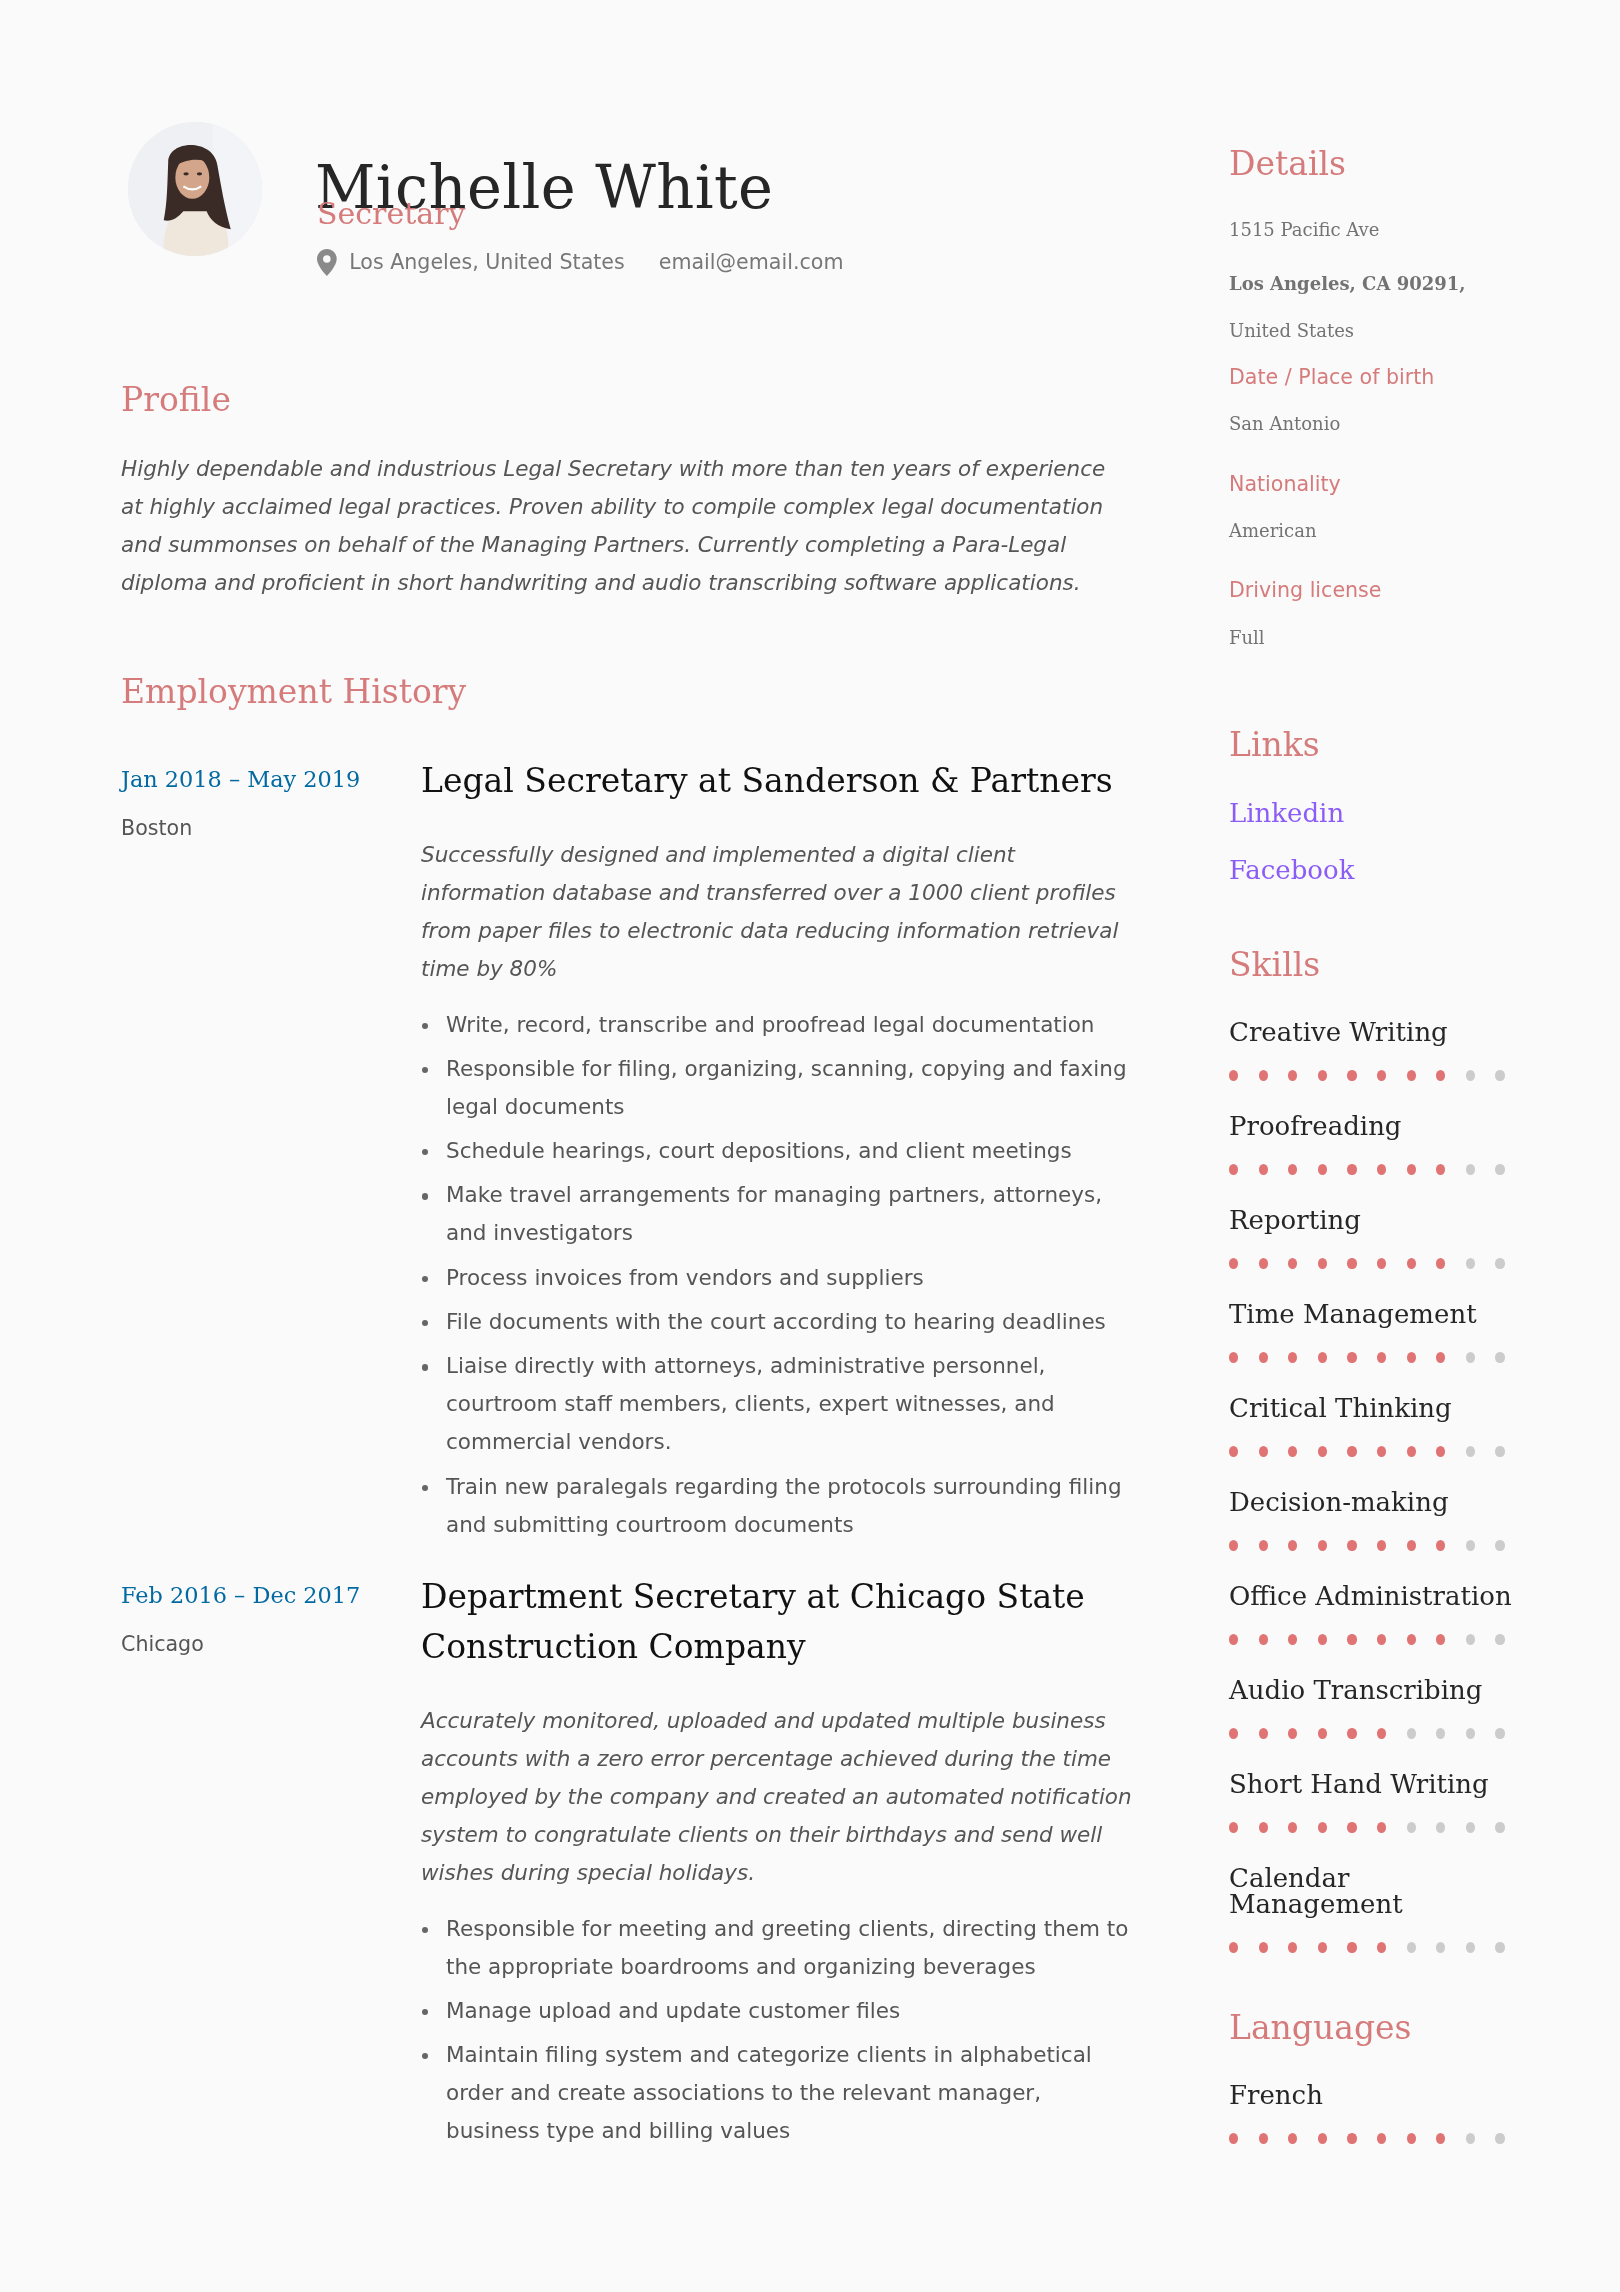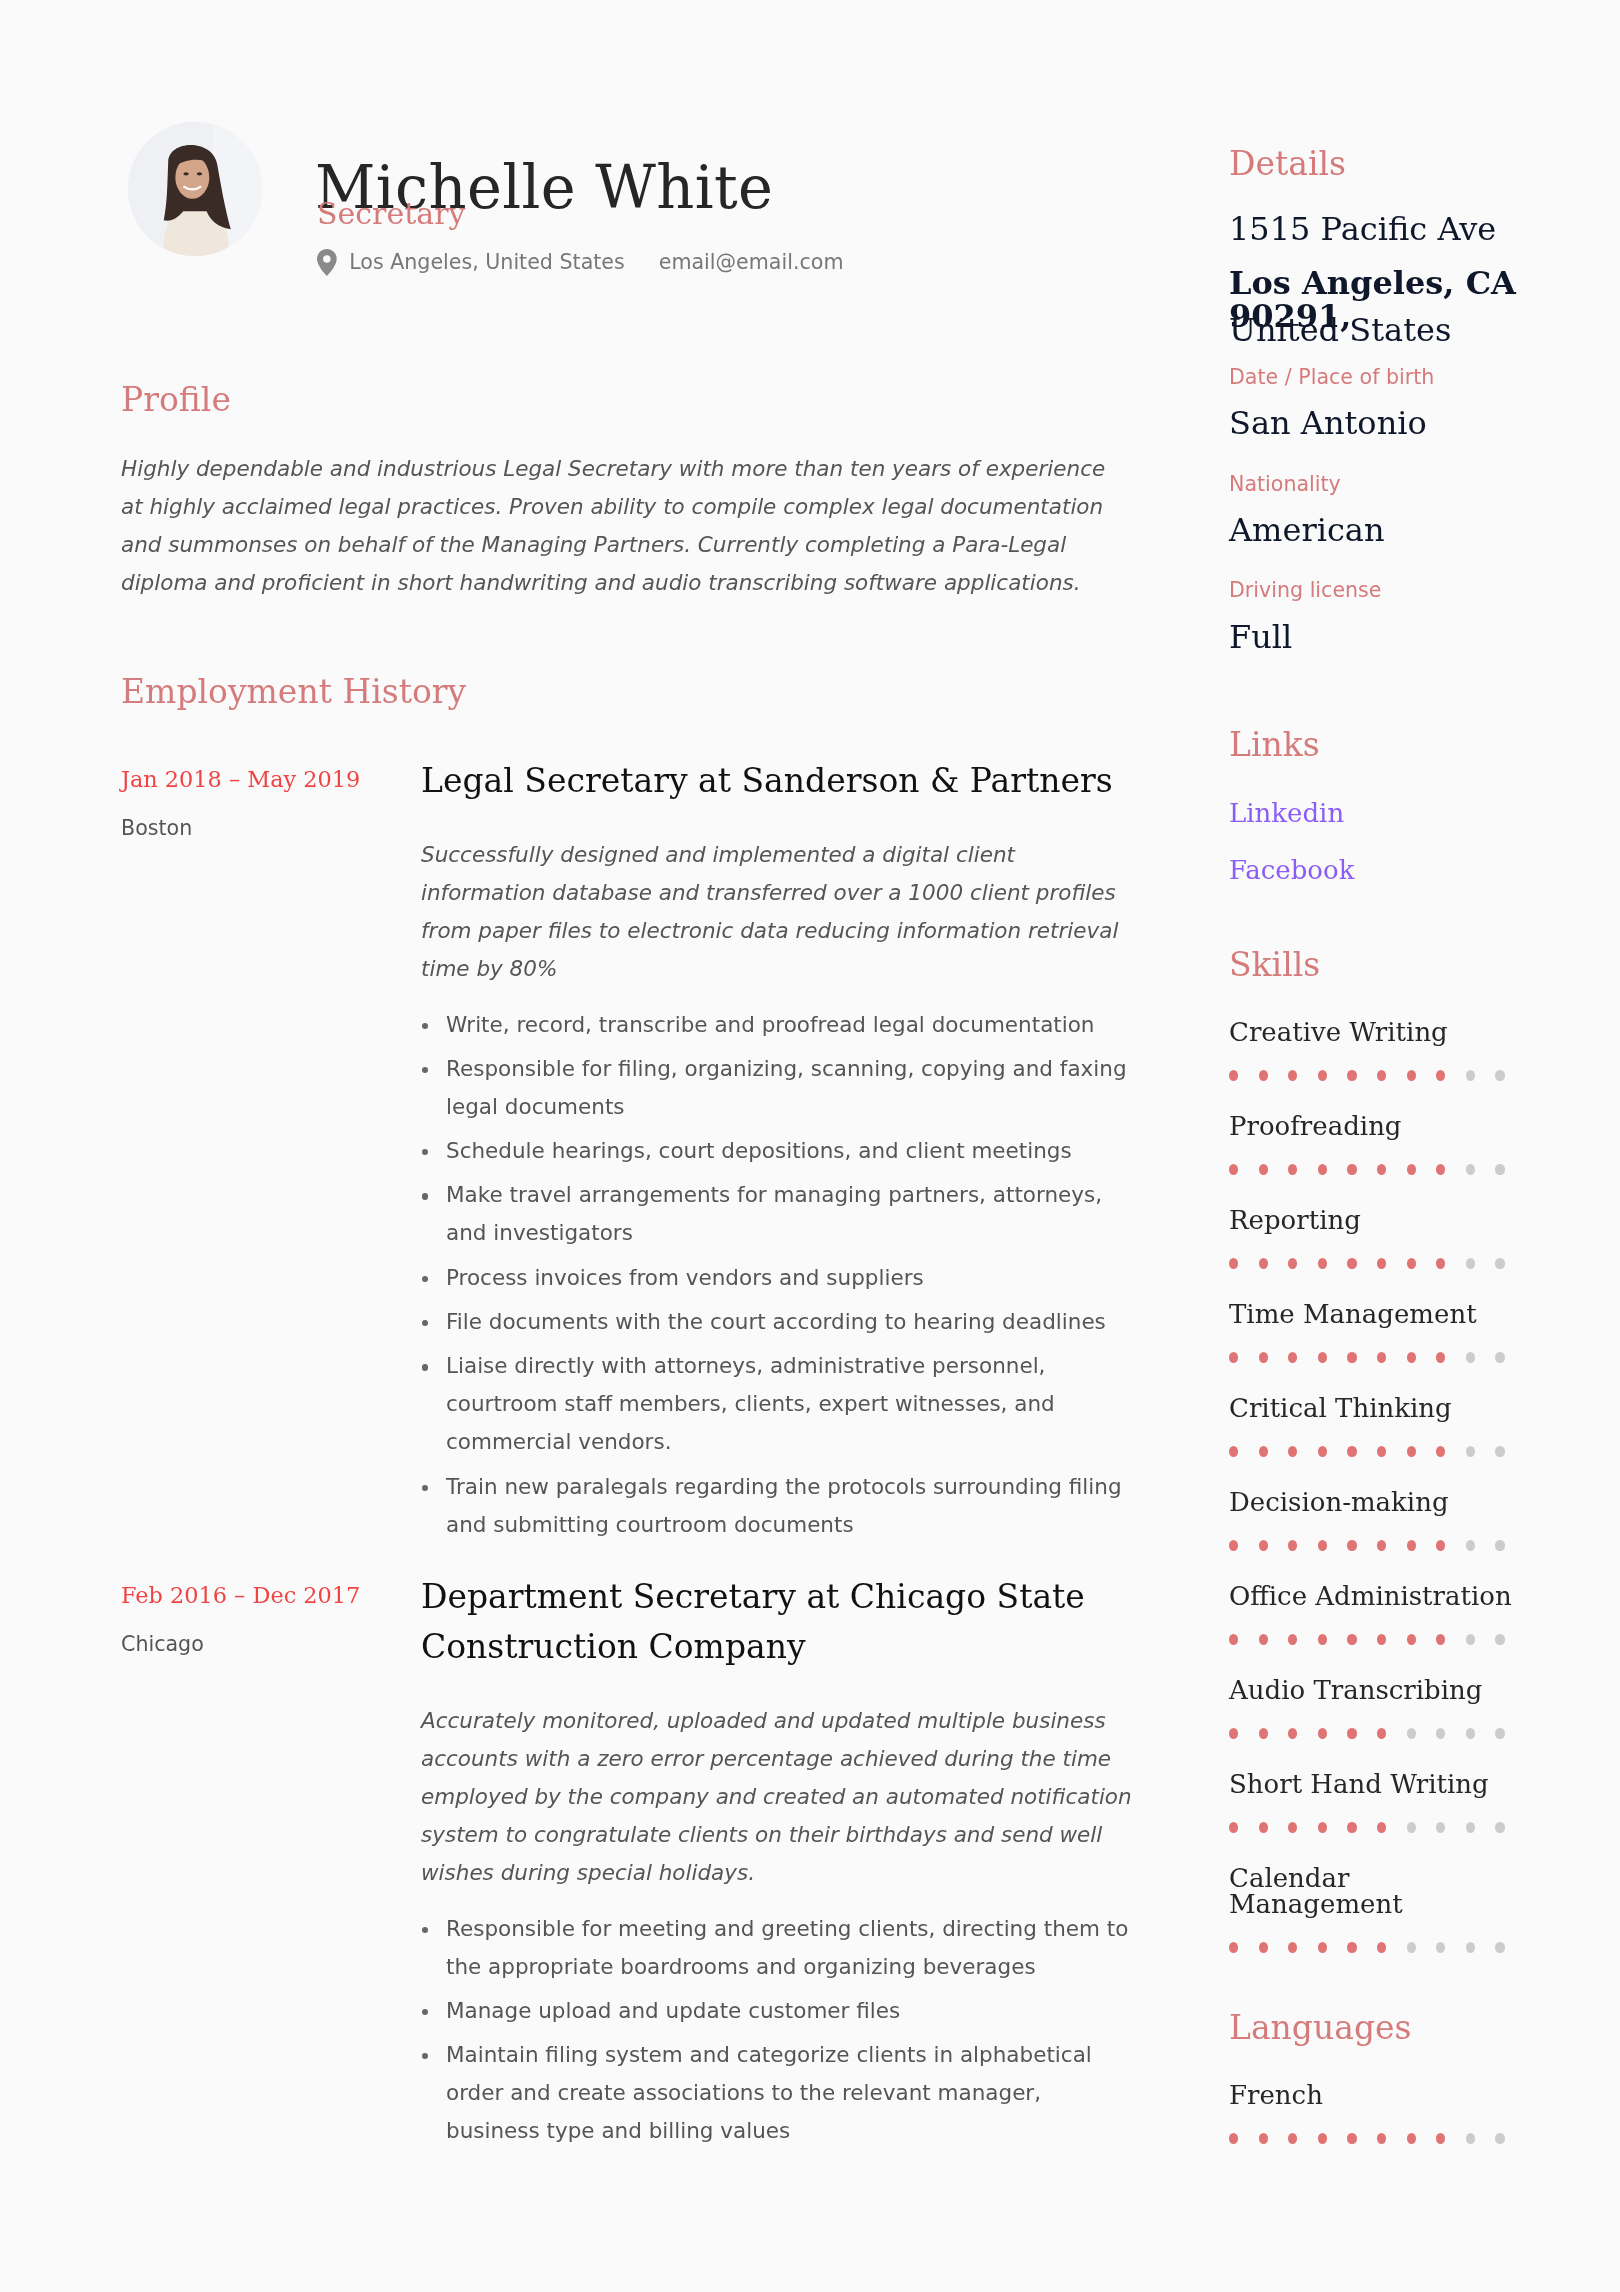--- a/index.html
+++ b/index.html
@@ -29,38 +29,38 @@
 
   .section-h { font-size: 33px; color: #d57b7b; line-height: 1; font-weight: normal; margin: 0; }
   .left-col { left: 121px; width: 1003px; }
 
   .profile-text {
     font-style: italic; font-size: 21.5px; line-height: 38px; color: #555;
     width: 1003px; margin: 0;
   }
 
   .job { position: absolute; left: 121px; width: 1012px; }
-  .job .date { position: absolute; left: 0; top: 0; font-size: 22.4px; color: #ef4444; line-height: 1; }
+  .job .date { position: absolute; left: 0; top: 0; font-size: 22.4px; color: #0369a1; line-height: 1; }
   .job .loc { position: absolute; left: 0; top: 50px; font-size: 20.6px; color: #555; line-height: 1; }
   .job .right { position: absolute; left: 300px; top: 0; width: 716px; }
   .job .title { font-size: 33px; line-height: 50px; color: #111; margin: -12.5px 0 0 0; font-weight: normal; }
   .job .desc { font-style: italic; font-size: 21.5px; line-height: 38px; color: #555; margin: 0; }
   .job ul { margin: 0; padding: 0; list-style: none; }
   .job li {
     position: relative; padding-left: 25px; font-size: 21.5px; line-height: 38px; color: #555;
     margin-bottom: 6.3px;
   }
   .job li::before {
     content: ""; position: absolute; left: 0.9px; top: 17px; width: 6.3px; height: 6.3px; border-radius: 50%;
     background: #666;
   }
 
   
   .right-col { left: 1229px; width: 296px; }
-  .r-val { font-size: 32px; color: #0f172a; line-height: 33px; margin: 0; }
+  .r-val { font-size: 18px; color: #737373; line-height: 33px; margin: 0; }
   .r-label { font-size: 20.6px; color: #d57b7b; line-height: 1; margin: 0; }
   .r-link { font-size: 26px; color: #8b5cf6; line-height: 1; text-decoration: none; display: block; }
   .skill-name { font-size: 26px; color: #262626; line-height: 1; margin: 0; }
   .dots { display: flex; margin-top: 25px; }
   .dot { width: 10.7px; height: 10.7px; border-radius: 50%; margin-right: 20.4px; background: #cccccc; }
   .dot.on { background: #e07474; }
 </style>
 </head>
 <body>
 

